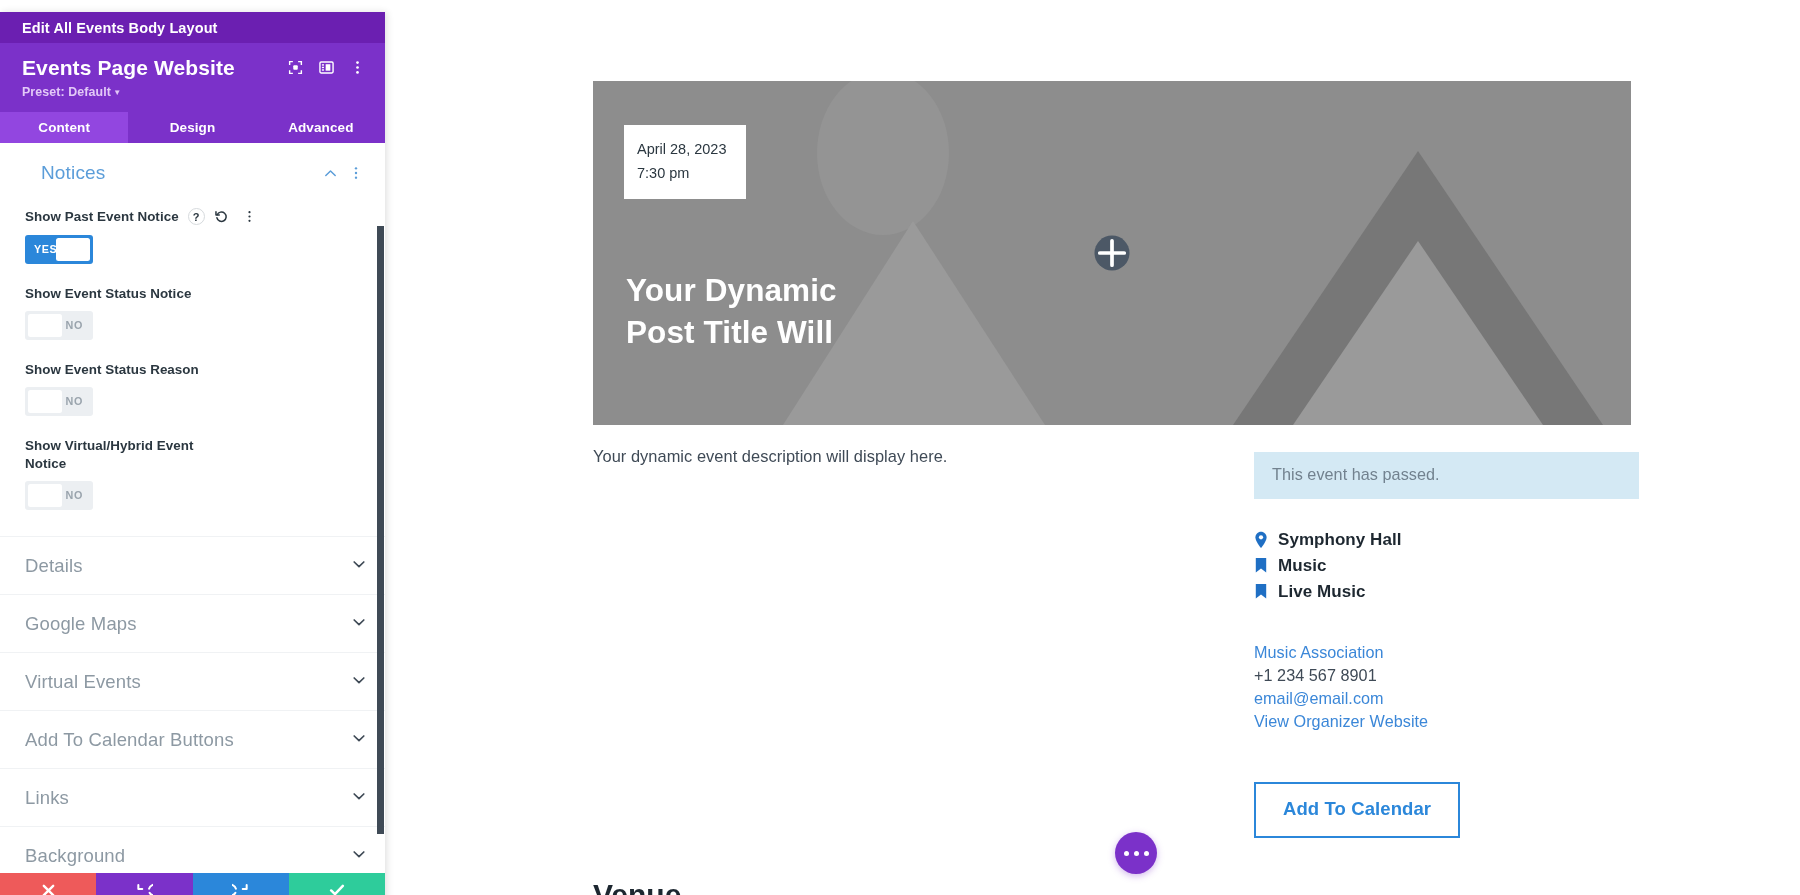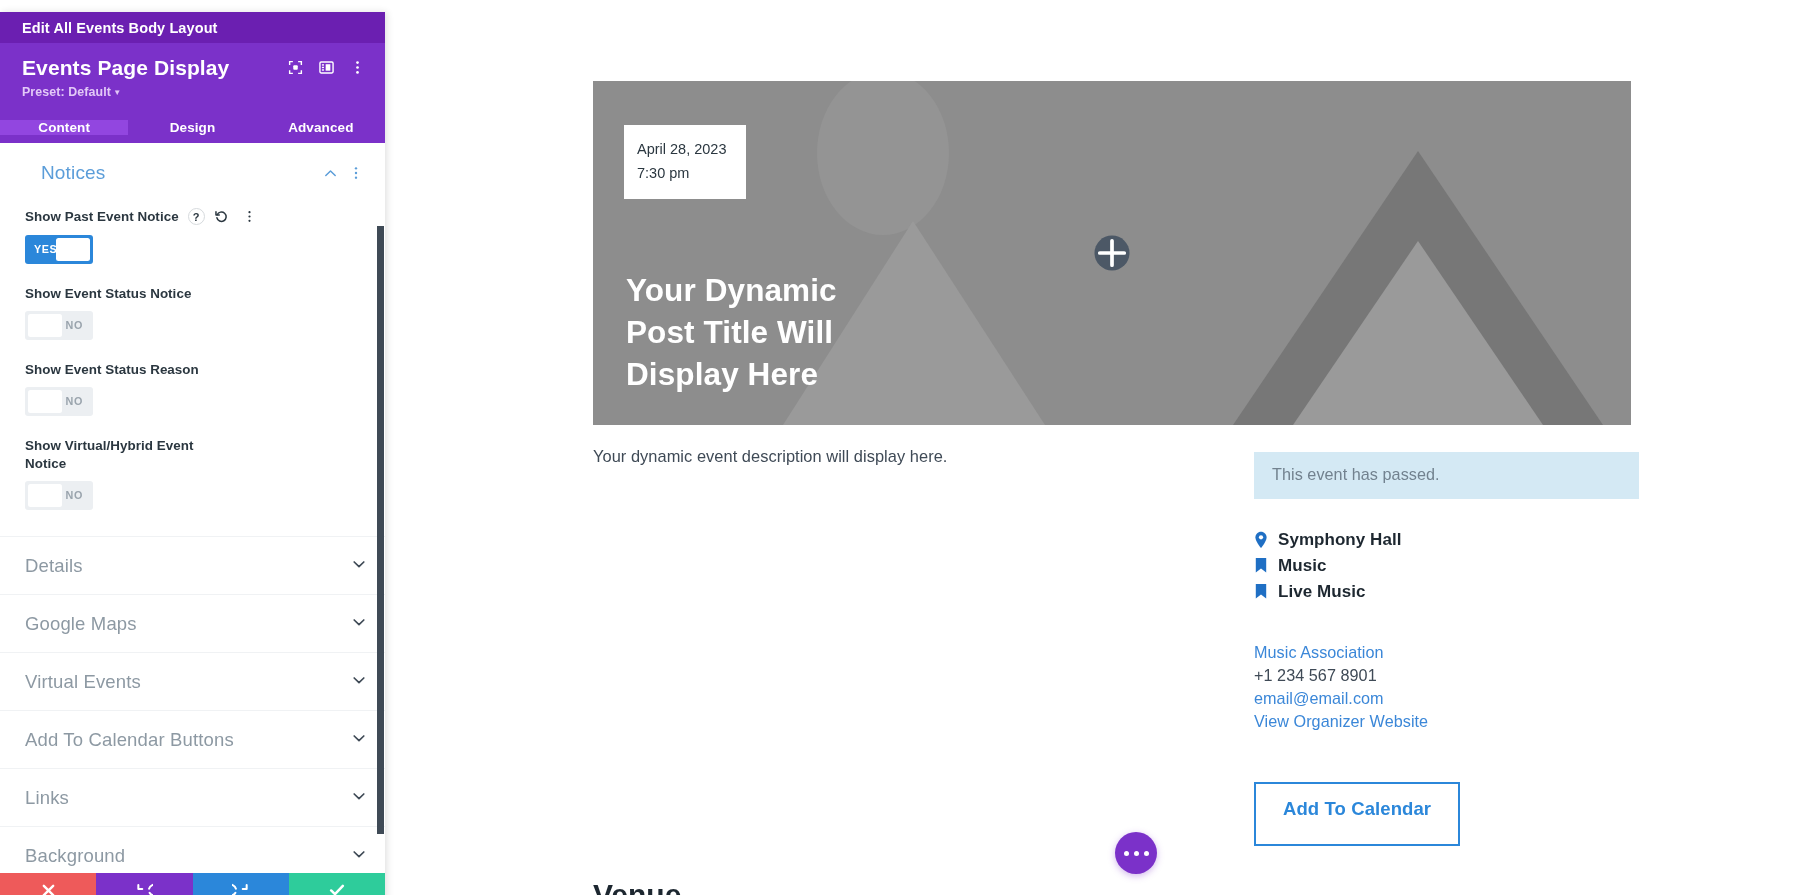--- a/index.html
+++ b/index.html
@@ -41,21 +41,21 @@
     width: 26px; height: 26px; margin-left: 5px;
     display: flex; align-items: center; justify-content: center;
     cursor: pointer; flex: none; margin-top: -1px;
   }
   #panel-preset {
     color: #e2c9f7; font-size: 12.4px; font-weight: bold;
     margin-top: 5px; letter-spacing: .1px;
   }
   #panel-preset .caret { font-size: 8px; position: relative; top: -1px; }
 
-  #panel-tabs { display: flex; background: #7b31c9; height: 31px; align-items: center; }
+  #panel-tabs { display: flex; background: #7b31c9; height: 31px; }
   .panel-tab {
     flex: 1; display: flex; align-items: center; justify-content: center;
     color: #ffffff; font-size: 13.5px; font-weight: bold;
     cursor: pointer; letter-spacing: .1px;
   }
   .panel-tab.active { background: #9246e0; }
 
   #panel-body {
     flex: 1; overflow: hidden; position: relative; background: #fff;
   }
@@ -179,21 +179,21 @@
               letter-spacing: .05px; }
   .org-list { margin-top: 36px; }
   .org-row { font-size: 16.2px; line-height: 23px; color: #3f4a56;
              letter-spacing: .05px; }
   .org-row.link { color: #3b87d8; cursor: pointer; }
   #cal-btn {
     margin-top: 49px; display: inline-flex; align-items: center;
     justify-content: center;
     border: 2px solid #2b87da; color: #2b87da;
     font-size: 18.5px; font-weight: bold;
-    padding: 14px 27px 24px 27px; background: #fff; cursor: pointer;
+    padding: 14px 27px 16px 27px; background: #fff; cursor: pointer;
     letter-spacing: .1px;
   }
   #float-btn {
     position: absolute; left: 717px; top: 832px;
     width: 42px; height: 42px; border-radius: 50%;
     background: #7b31c9; display: flex; align-items: center;
     justify-content: center; gap: 5px; cursor: pointer;
     box-shadow: 0 2px 7px rgba(123,49,201,.35);
   }
   #float-btn span { width: 5px; height: 5px; border-radius: 50%; background: #fff; }
@@ -209,21 +209,21 @@
 <div id="app">
 
   <div id="settings-panel">
 
     <div id="panel-breadcrumb">
       <span>Edit All Events Body Layout</span>
     </div>
 
     <div id="panel-header">
       <div id="panel-header-row">
-        <div id="panel-title">Events Page Display</div>
+        <div id="panel-title">Events Page Website</div>
 
         <div class="hdr-icon">
           <svg width="15" height="15" viewBox="0 0 16 16">
             <path d="M1 1h4.2v1.5H2.5V5.2H1V1zM10.8 1H15v4.2h-1.5V2.5h-2.7V1zM1 10.8h1.5v2.7h2.7V15H1v-4.2zM13.5 10.8H15V15h-4.2v-1.5h2.7v-2.7z" fill="#fff"></path>
             <rect x="5.6" y="5.6" width="4.8" height="4.8" rx="1" fill="#fff"></rect>
           </svg>
         </div>
 
         <div class="hdr-icon">
           <svg width="15" height="15" viewBox="0 0 16 16">
@@ -426,21 +426,20 @@
       </svg>
 
       <div id="hero-date">
         <div>April 28, 2023</div>
         <div>7:30 pm</div>
       </div>
 
       <div id="hero-title">
         <div>Your Dynamic</div>
         <div>Post Title Will</div>
-        <div>Display Here</div>
       </div>
 
       <div id="hero-add">
         <svg width="15" height="15" viewBox="0 0 16 16">
           <path d="M8 2.4v11.2M2.4 8h11.2" stroke="#fff" stroke-width="1.7" stroke-linecap="round"></path>
         </svg>
       </div>
     </div>
 
     <div id="desc">Your dynamic event description will display here.</div>

